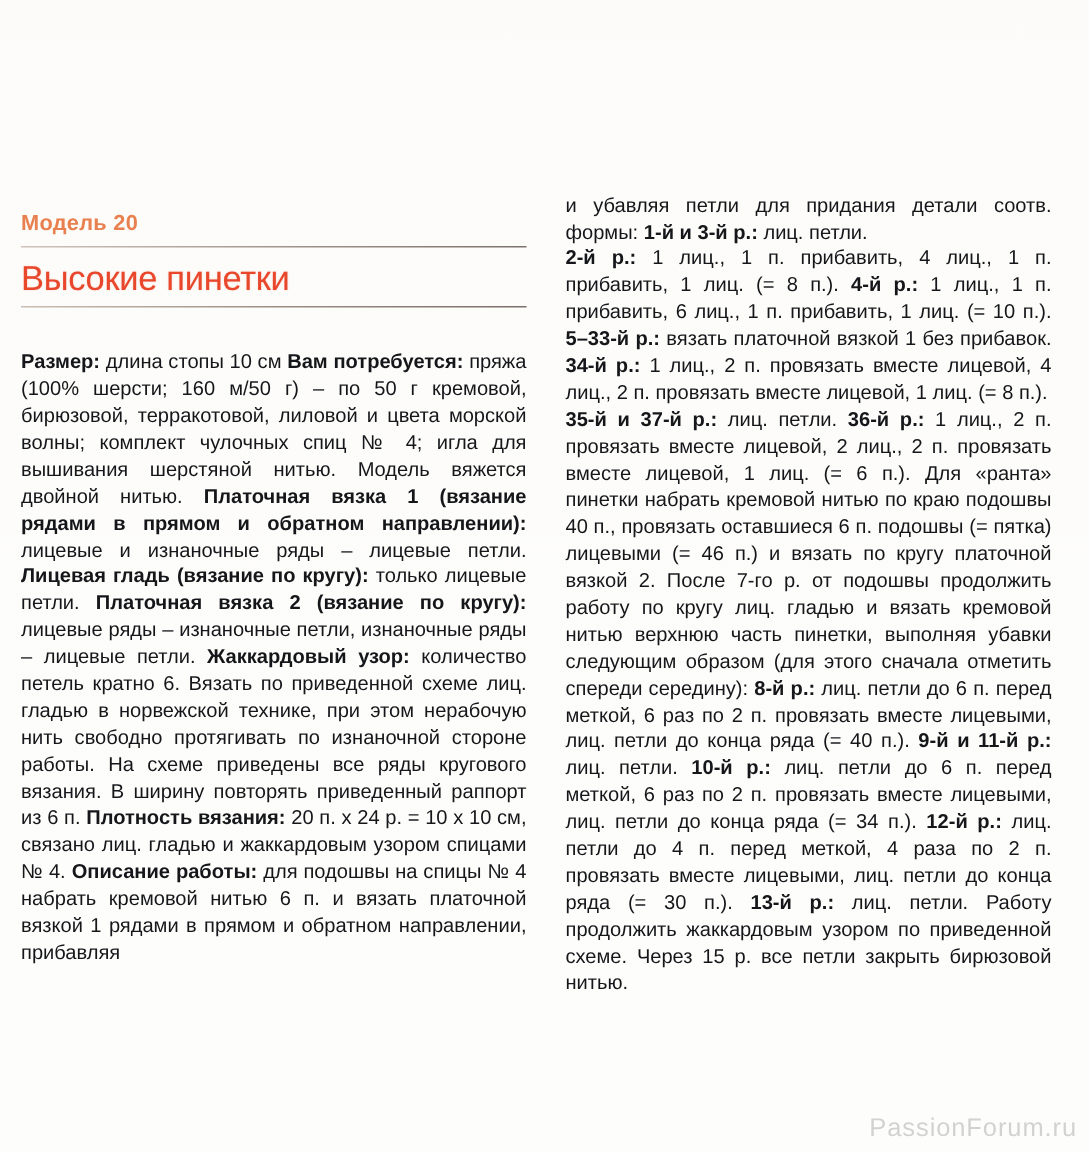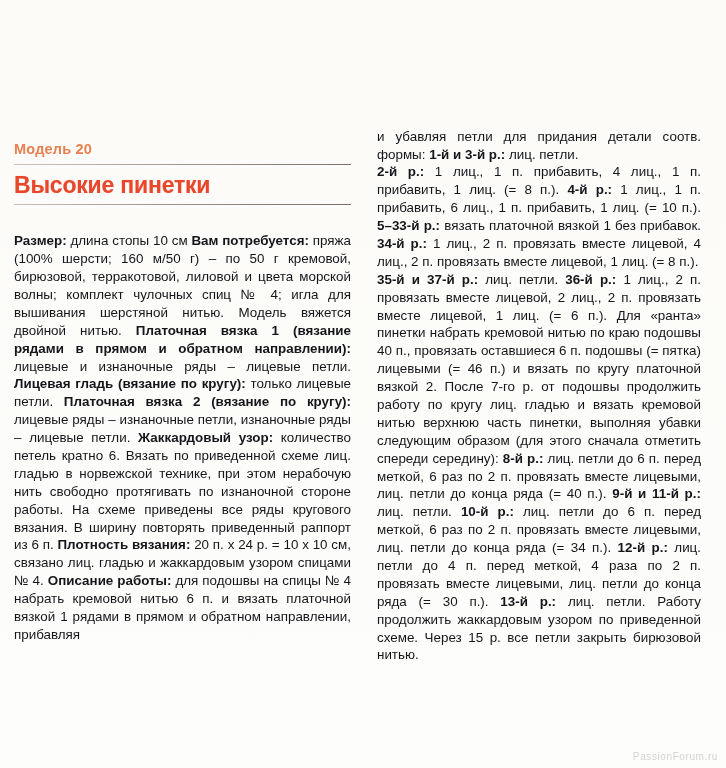--- a/index.html
+++ b/index.html
@@ -66,21 +66,21 @@
   }
 
   .rule.thin-top {
     background: linear-gradient(to right, #cfc3bc 0%, #9e9189 55%, #7d716b 100%);
   }
 
   .title {
     margin: 7px 0 0 0;
     font-size: 23px;
     line-height: 1.18;
-    font-weight: bold;
+    font-weight: normal;
     color: #e8472c;
     letter-spacing: -0.2px;
     text-shadow: 0 0 1px rgba(232,71,44,0.35);
   }
   .title .t-line { display: block; white-space: nowrap; }
 
   .rule.under-title {
     margin-top: 5px;
     background: linear-gradient(to right, #c9bdb6 0%, #9b8e87 50%, #7a6e68 100%);
   }
@@ -102,21 +102,21 @@
 
   b, .lead {
     font-weight: bold;
   }
 
   
   .watermark {
     position: absolute;
     right: 8px;
     bottom: 6px;
-    font-size: 10px;
+    font-size: 17px;
     letter-spacing: 0.6px;
     color: #d2d2d2;
     font-family: "Liberation Sans", "DejaVu Sans", sans-serif;
     text-shadow: 0 1px 0 #ffffff;
     user-select: none;
     white-space: nowrap;
   }
 
   
   .scan-tint {

